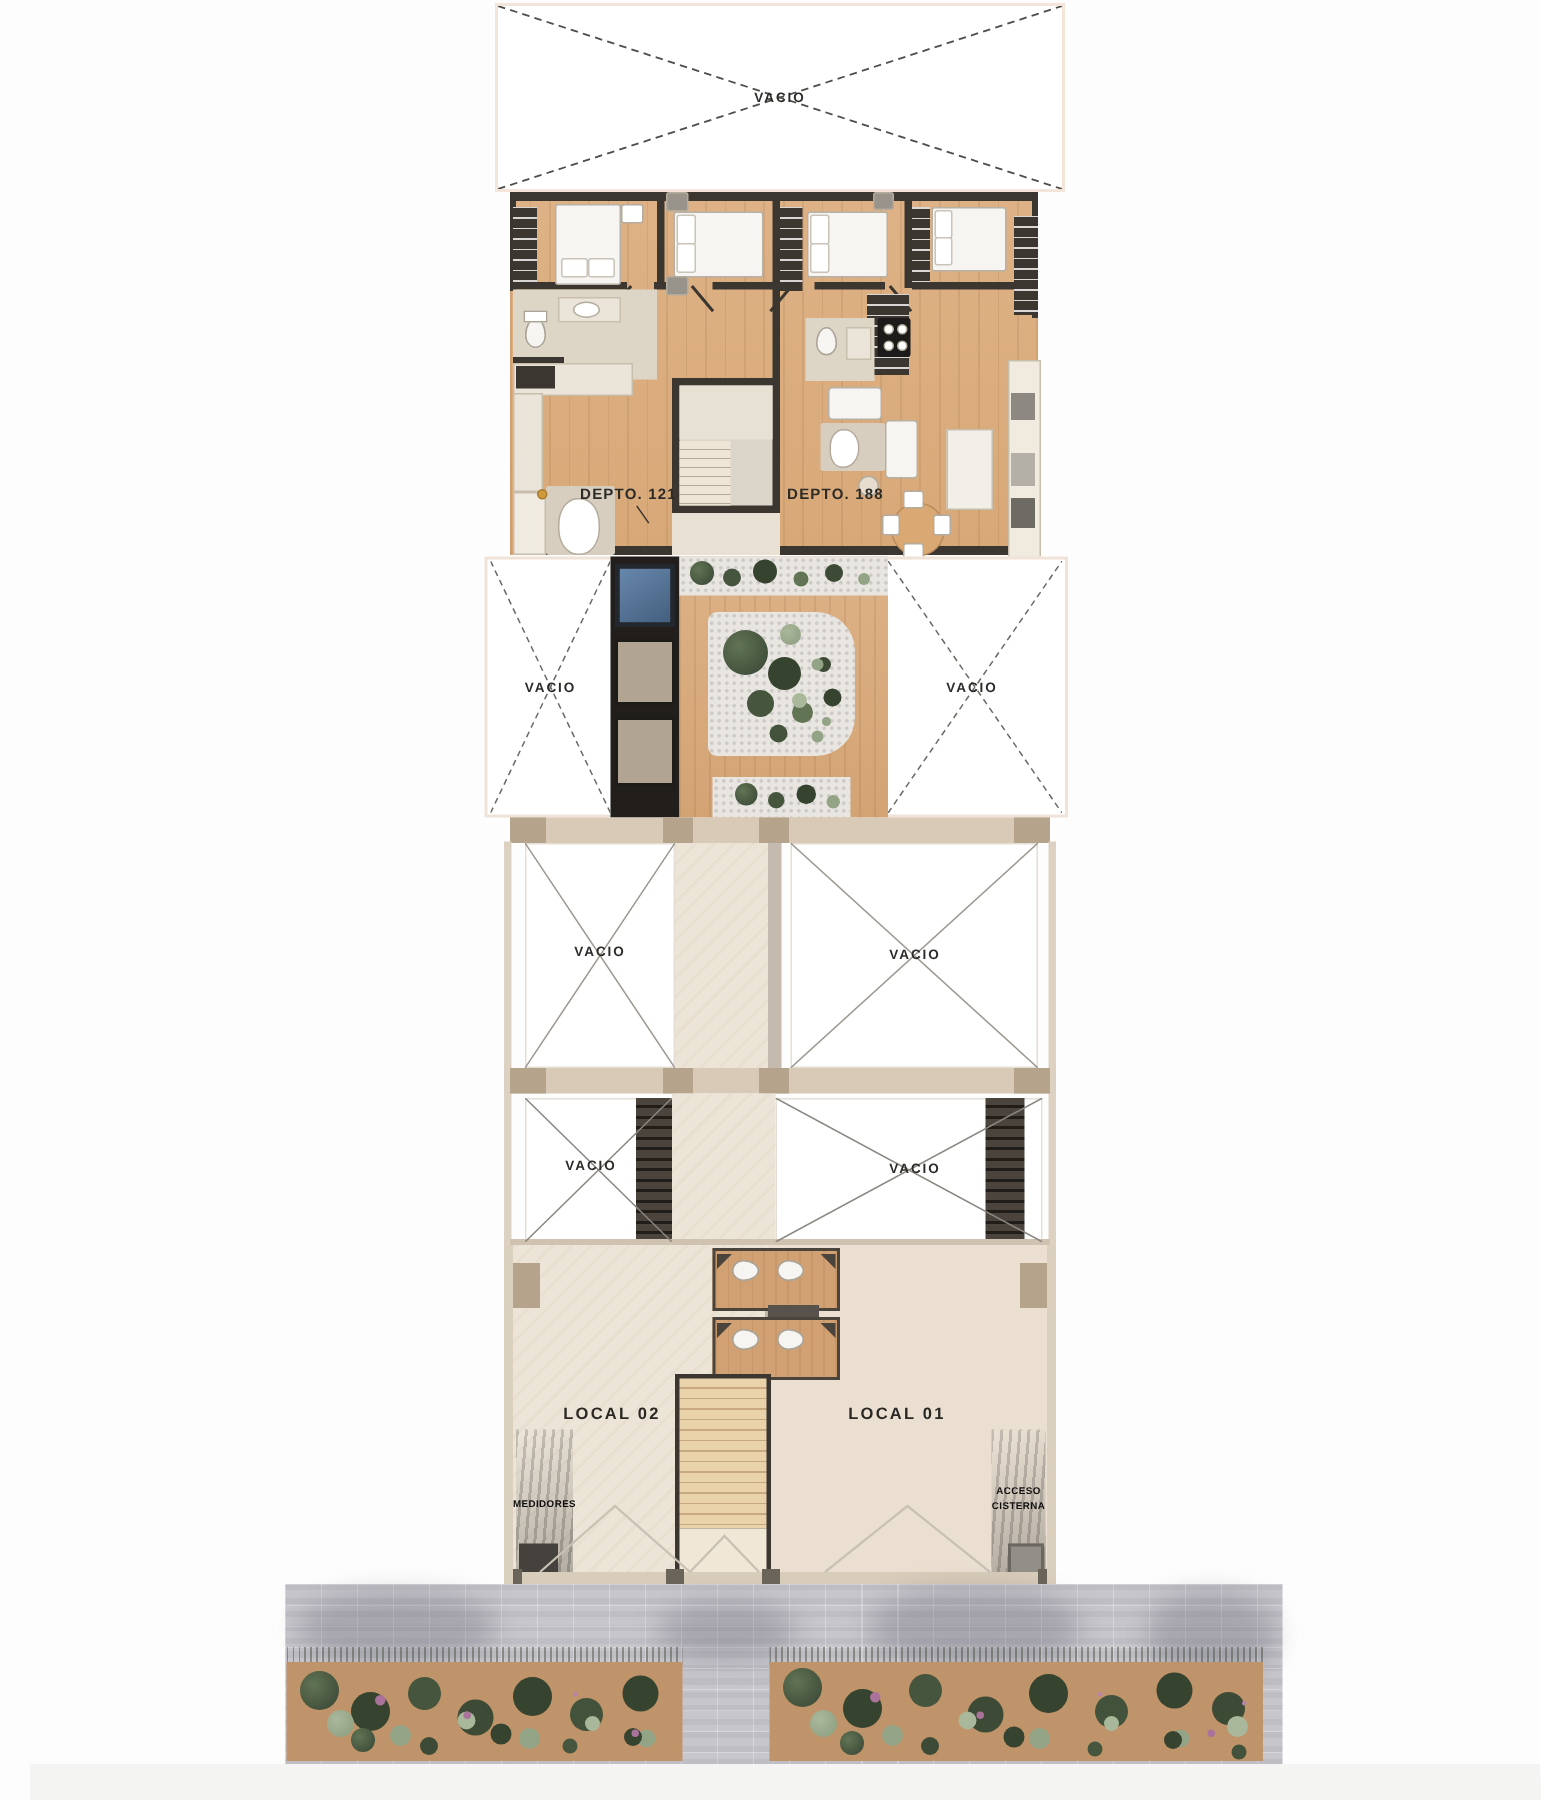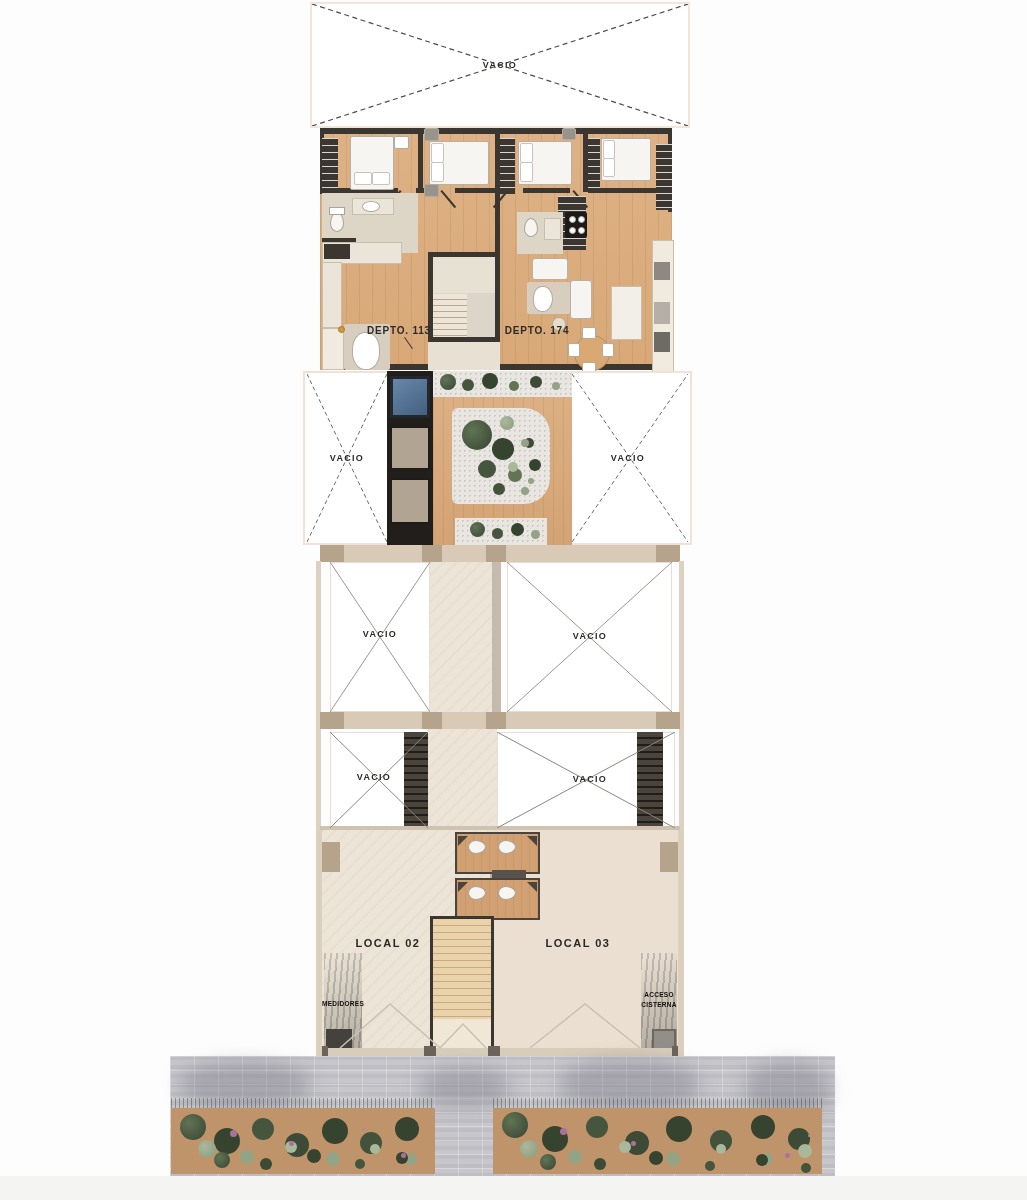--- a/index.html
+++ b/index.html
@@ -1,18 +1,18 @@
 <!DOCTYPE html>
 <html style="--wall-dark: #3b3630; --wood-floor: #ddb083; --tile-light: #ddd5c6; --cream-floor: #ece4d6; --beam-tan: #d8cab6; --pillar-tan: #b5a38b; --skylight-blue: #5c7a9e; --gravel: #e9e6e1; --plant-dark: #41503c; --plant-mid: #617453; --plant-sage: #93a385; --soil: #c0946a; --pavement: #c7c6cb; --white-fixture: #f7f5f1;"><head>
 <meta charset="utf-8">
 <style>
   html,body{margin:0;padding:0;background:#fff;}
   #canvas{position:relative;width:1027px;height:1200px;background:#fdfdfd;overflow:hidden;
           font-family:"Liberation Sans",sans-serif;}
-  section{position:absolute;inset:0;}
+  section{position:absolute;inset:0;margin-left:20px;}
   .abs{position:absolute;}
   .lbl{position:absolute;transform:translate(-50%,-50%);font-weight:bold;color:#2d2b28;
        font-size:9px;letter-spacing:1.3px;white-space:nowrap;z-index:30;}
   .lbl.md{font-size:10px;letter-spacing:.8px;}
   .lbl.lg{font-size:11px;letter-spacing:1.5px;color:#2a2825;}
   .lbl.sm{font-size:6.5px;letter-spacing:.3px;color:#0f0e0d;text-align:center;line-height:1.55;}
   svg.x{position:absolute;z-index:5;}
   .whitebox{position:absolute;background:#fff;}
   .wall{position:absolute;background:var(--wall-dark);}
   .closet{position:absolute;background:var(--wall-dark);
@@ -145,23 +145,23 @@
     <div class="chair" style="left:582px;top:327px;width:12px;height:10px;"></div>
     <div class="chair" style="left:602px;top:343px;width:10px;height:12px;"></div>
     <div class="chair" style="left:582px;top:362px;width:12px;height:10px;"></div>
     <div class="chair" style="left:568px;top:343px;width:10px;height:12px;"></div>
     <div class="counter" style="left:611px;top:286px;width:29px;height:52px;background:#f2efe9;"></div>
     <div class="counter" style="left:652px;top:240px;width:20px;height:130px;background:#f0eadf;"></div>
     <div class="abs" style="left:654px;top:262px;width:16px;height:18px;background:#8d8881;"></div>
     <div class="abs" style="left:654px;top:302px;width:16px;height:22px;background:#b4afa7;"></div>
     <div class="abs" style="left:654px;top:332px;width:16px;height:20px;background:#6e6a64;"></div>
 
-    <span class="lbl md" style="left:399px;top:330px;">DEPTO. 113</span>
+    <span class="lbl md" style="left:399px;top:330px;">DEPTO. 121</span>
     <div class="abs" style="left:408px;top:336px;width:1px;height:14px;background:#3b3630;transform:rotate(-35deg);"></div>
-    <span class="lbl md" style="left:537px;top:330px;">DEPTO. 174</span>
+    <span class="lbl md" style="left:537px;top:330px;">DEPTO. 188</span>
   </section>
 
   <section>
     <div class="whitebox" style="left:303px;top:371px;width:389px;height:174px;border:2px solid #f1e2d7;box-sizing:border-box;"></div>
     <svg class="x" style="left:307px;top:374px;" width="80" height="168">
       <line x1="0" y1="0" x2="80" y2="168" stroke="#6b6966" stroke-width="1" stroke-dasharray="4 3"></line>
       <line x1="0" y1="168" x2="80" y2="0" stroke="#6b6966" stroke-width="1" stroke-dasharray="4 3"></line>
     </svg>
     <span class="lbl" style="left:347px;top:458px;">VACIO</span>
 
@@ -263,21 +263,21 @@
     <div class="toilet" style="left:470px;top:884px;width:12px;height:16px;transform:rotate(90deg);"></div>
     <div class="toilet" style="left:500px;top:884px;width:12px;height:16px;transform:rotate(90deg);"></div>
     <div class="wedge" style="left:458px;top:882px;border-width:10px 10px 0 0;border-color:#4a443c transparent transparent transparent;"></div>
     <div class="wedge" style="left:527px;top:882px;border-width:0 10px 10px 0;border-color:transparent #4a443c transparent transparent;"></div>
 
     <div class="wall" style="left:430px;top:916px;width:64px;height:136px;"></div>
     <div class="stairs-wood" style="left:433px;top:919px;width:58px;height:100px;"></div>
     <div class="abs" style="left:433px;top:1019px;width:58px;height:30px;background:#f0e7d6;"></div>
 
     <span class="lbl lg" style="left:388px;top:943px;">LOCAL 02</span>
-    <span class="lbl lg" style="left:578px;top:943px;">LOCAL 03</span>
+    <span class="lbl lg" style="left:578px;top:943px;">LOCAL 01</span>
 
     <div class="stone" style="left:324px;top:953px;width:38px;height:100px;"></div>
     <div class="abs" style="left:326px;top:1029px;width:26px;height:22px;background:#45423d;"></div>
     <span class="lbl sm" style="left:343px;top:1004px;">MEDIDORES</span>
 
     <div class="stone" style="left:641px;top:953px;width:36px;height:100px;"></div>
     <div class="abs" style="left:652px;top:1029px;width:24px;height:22px;background:#928f88;border:2px solid #6b6862;box-sizing:border-box;"></div>
     <div class="lbl sm" style="left:659px;top:1000px;">
       <span>ACCESO</span><br>
       <span>CISTERNA</span>

